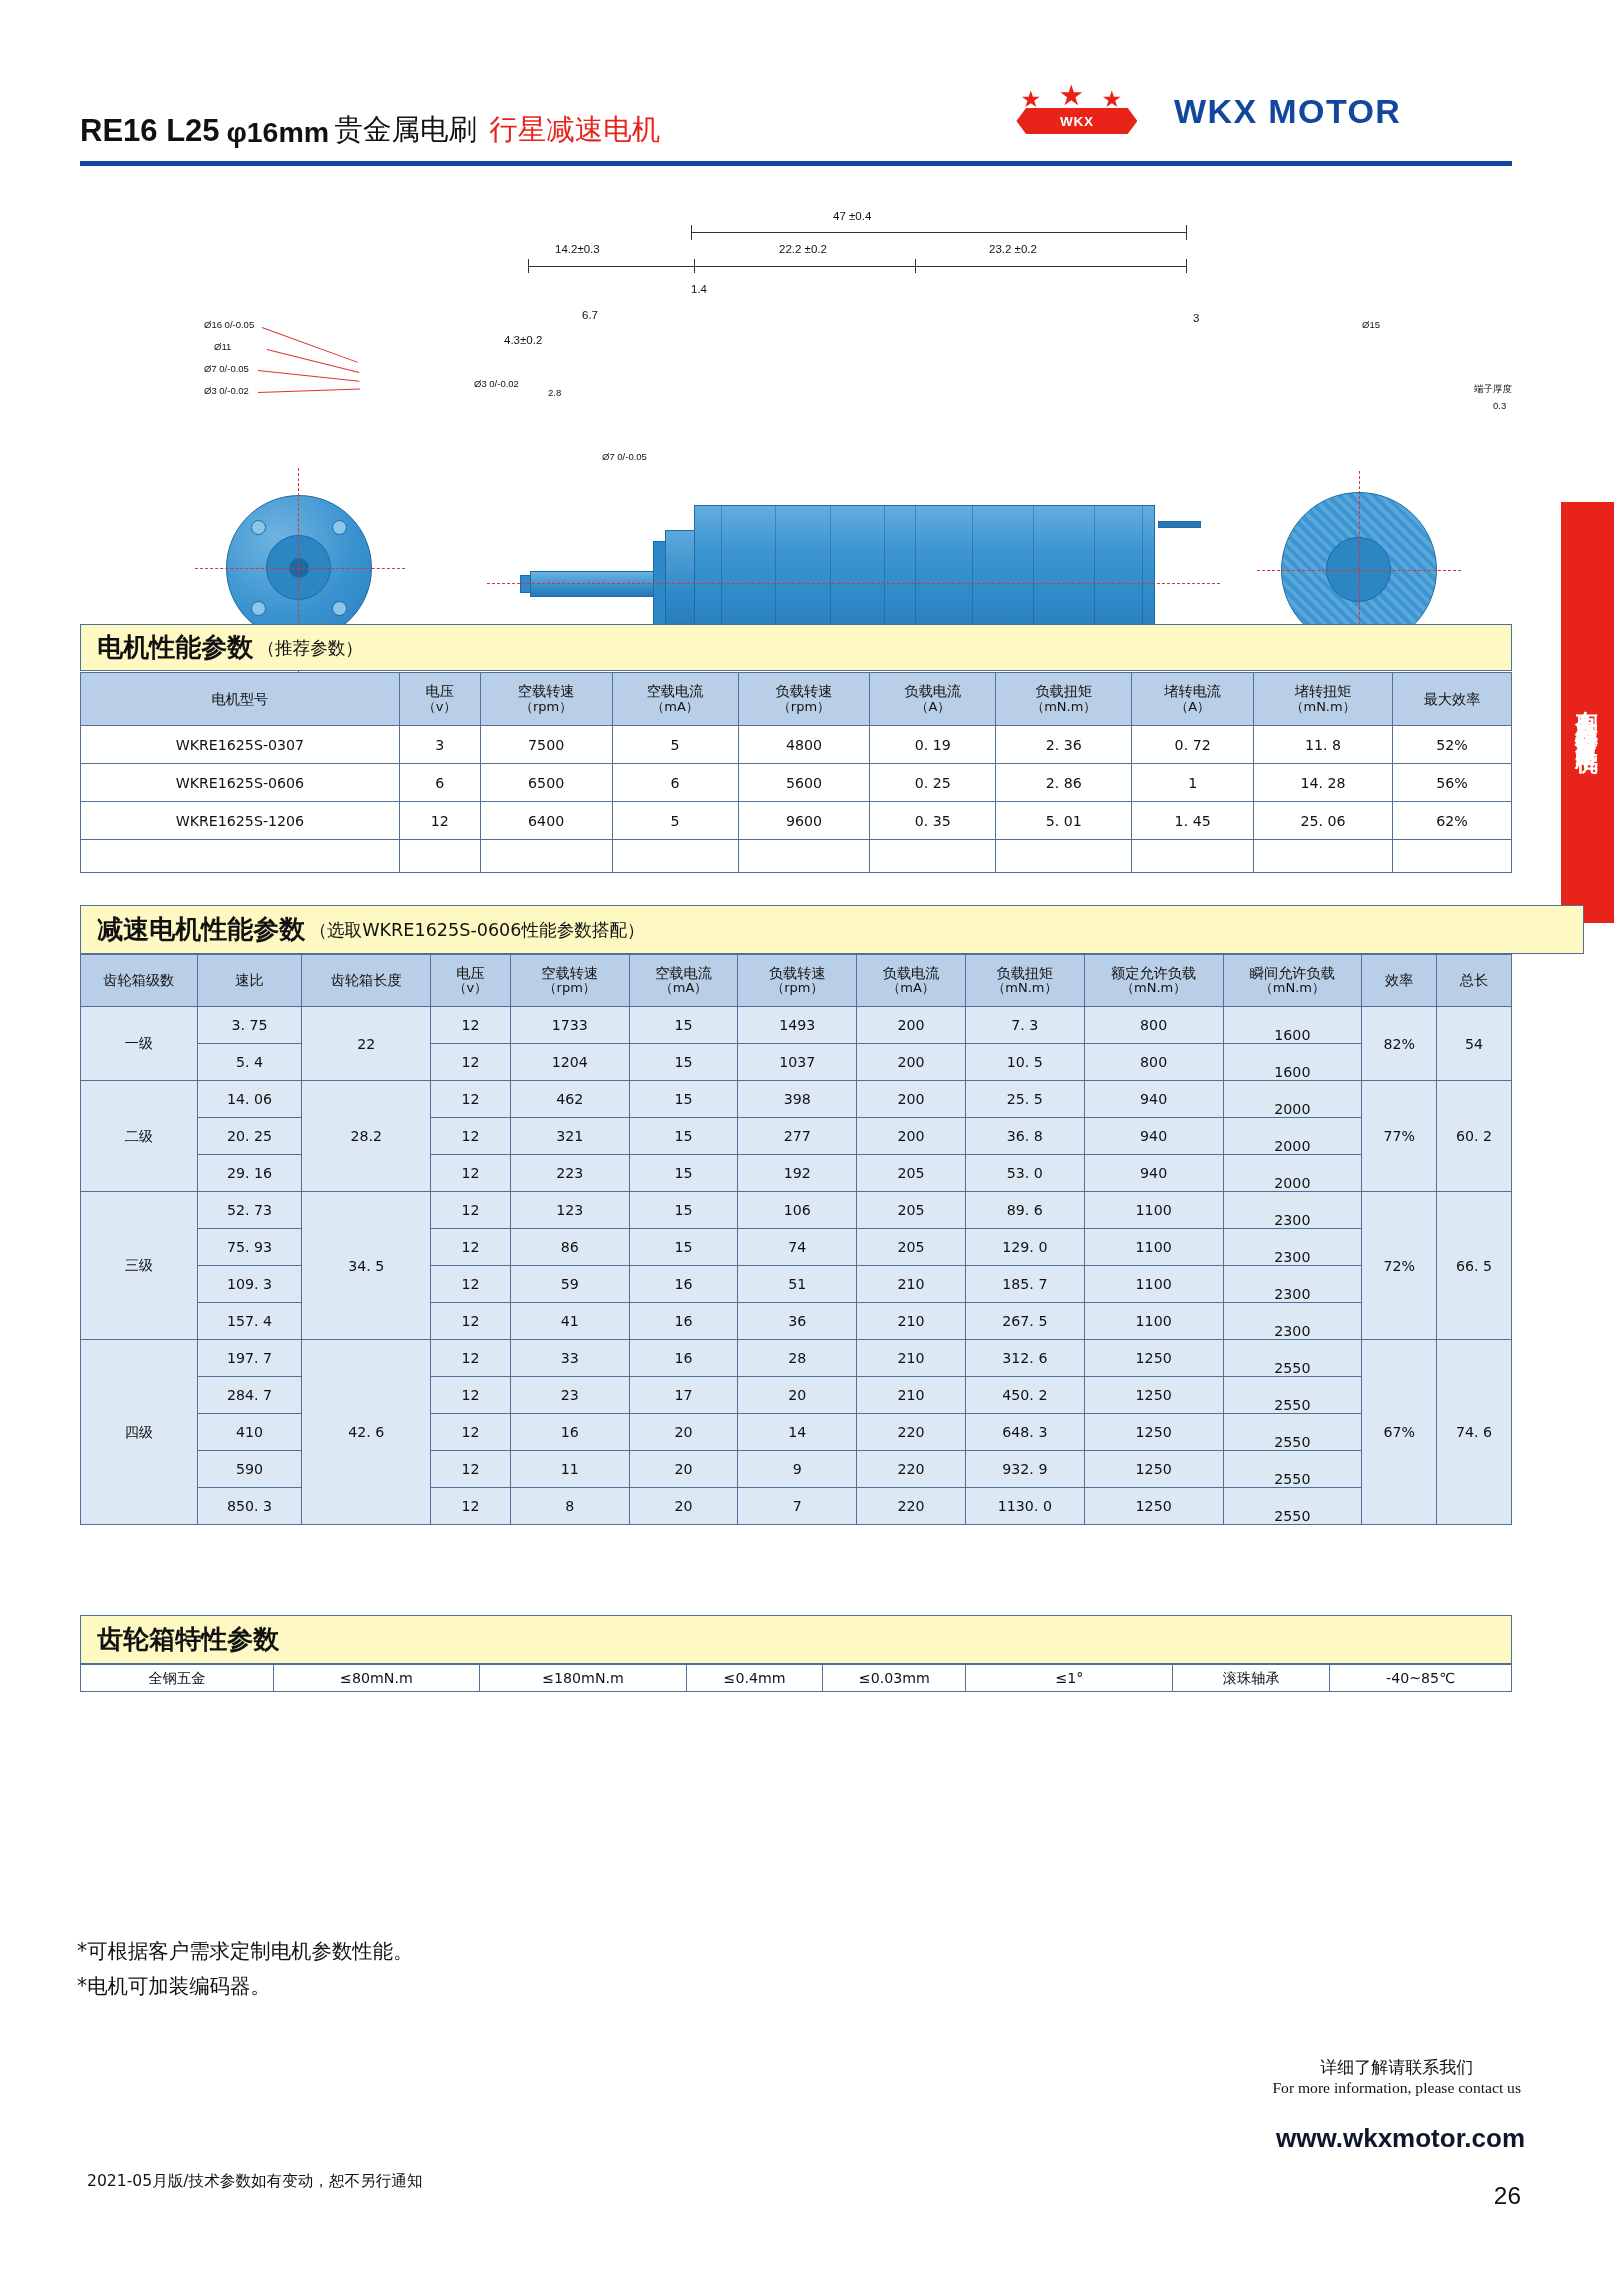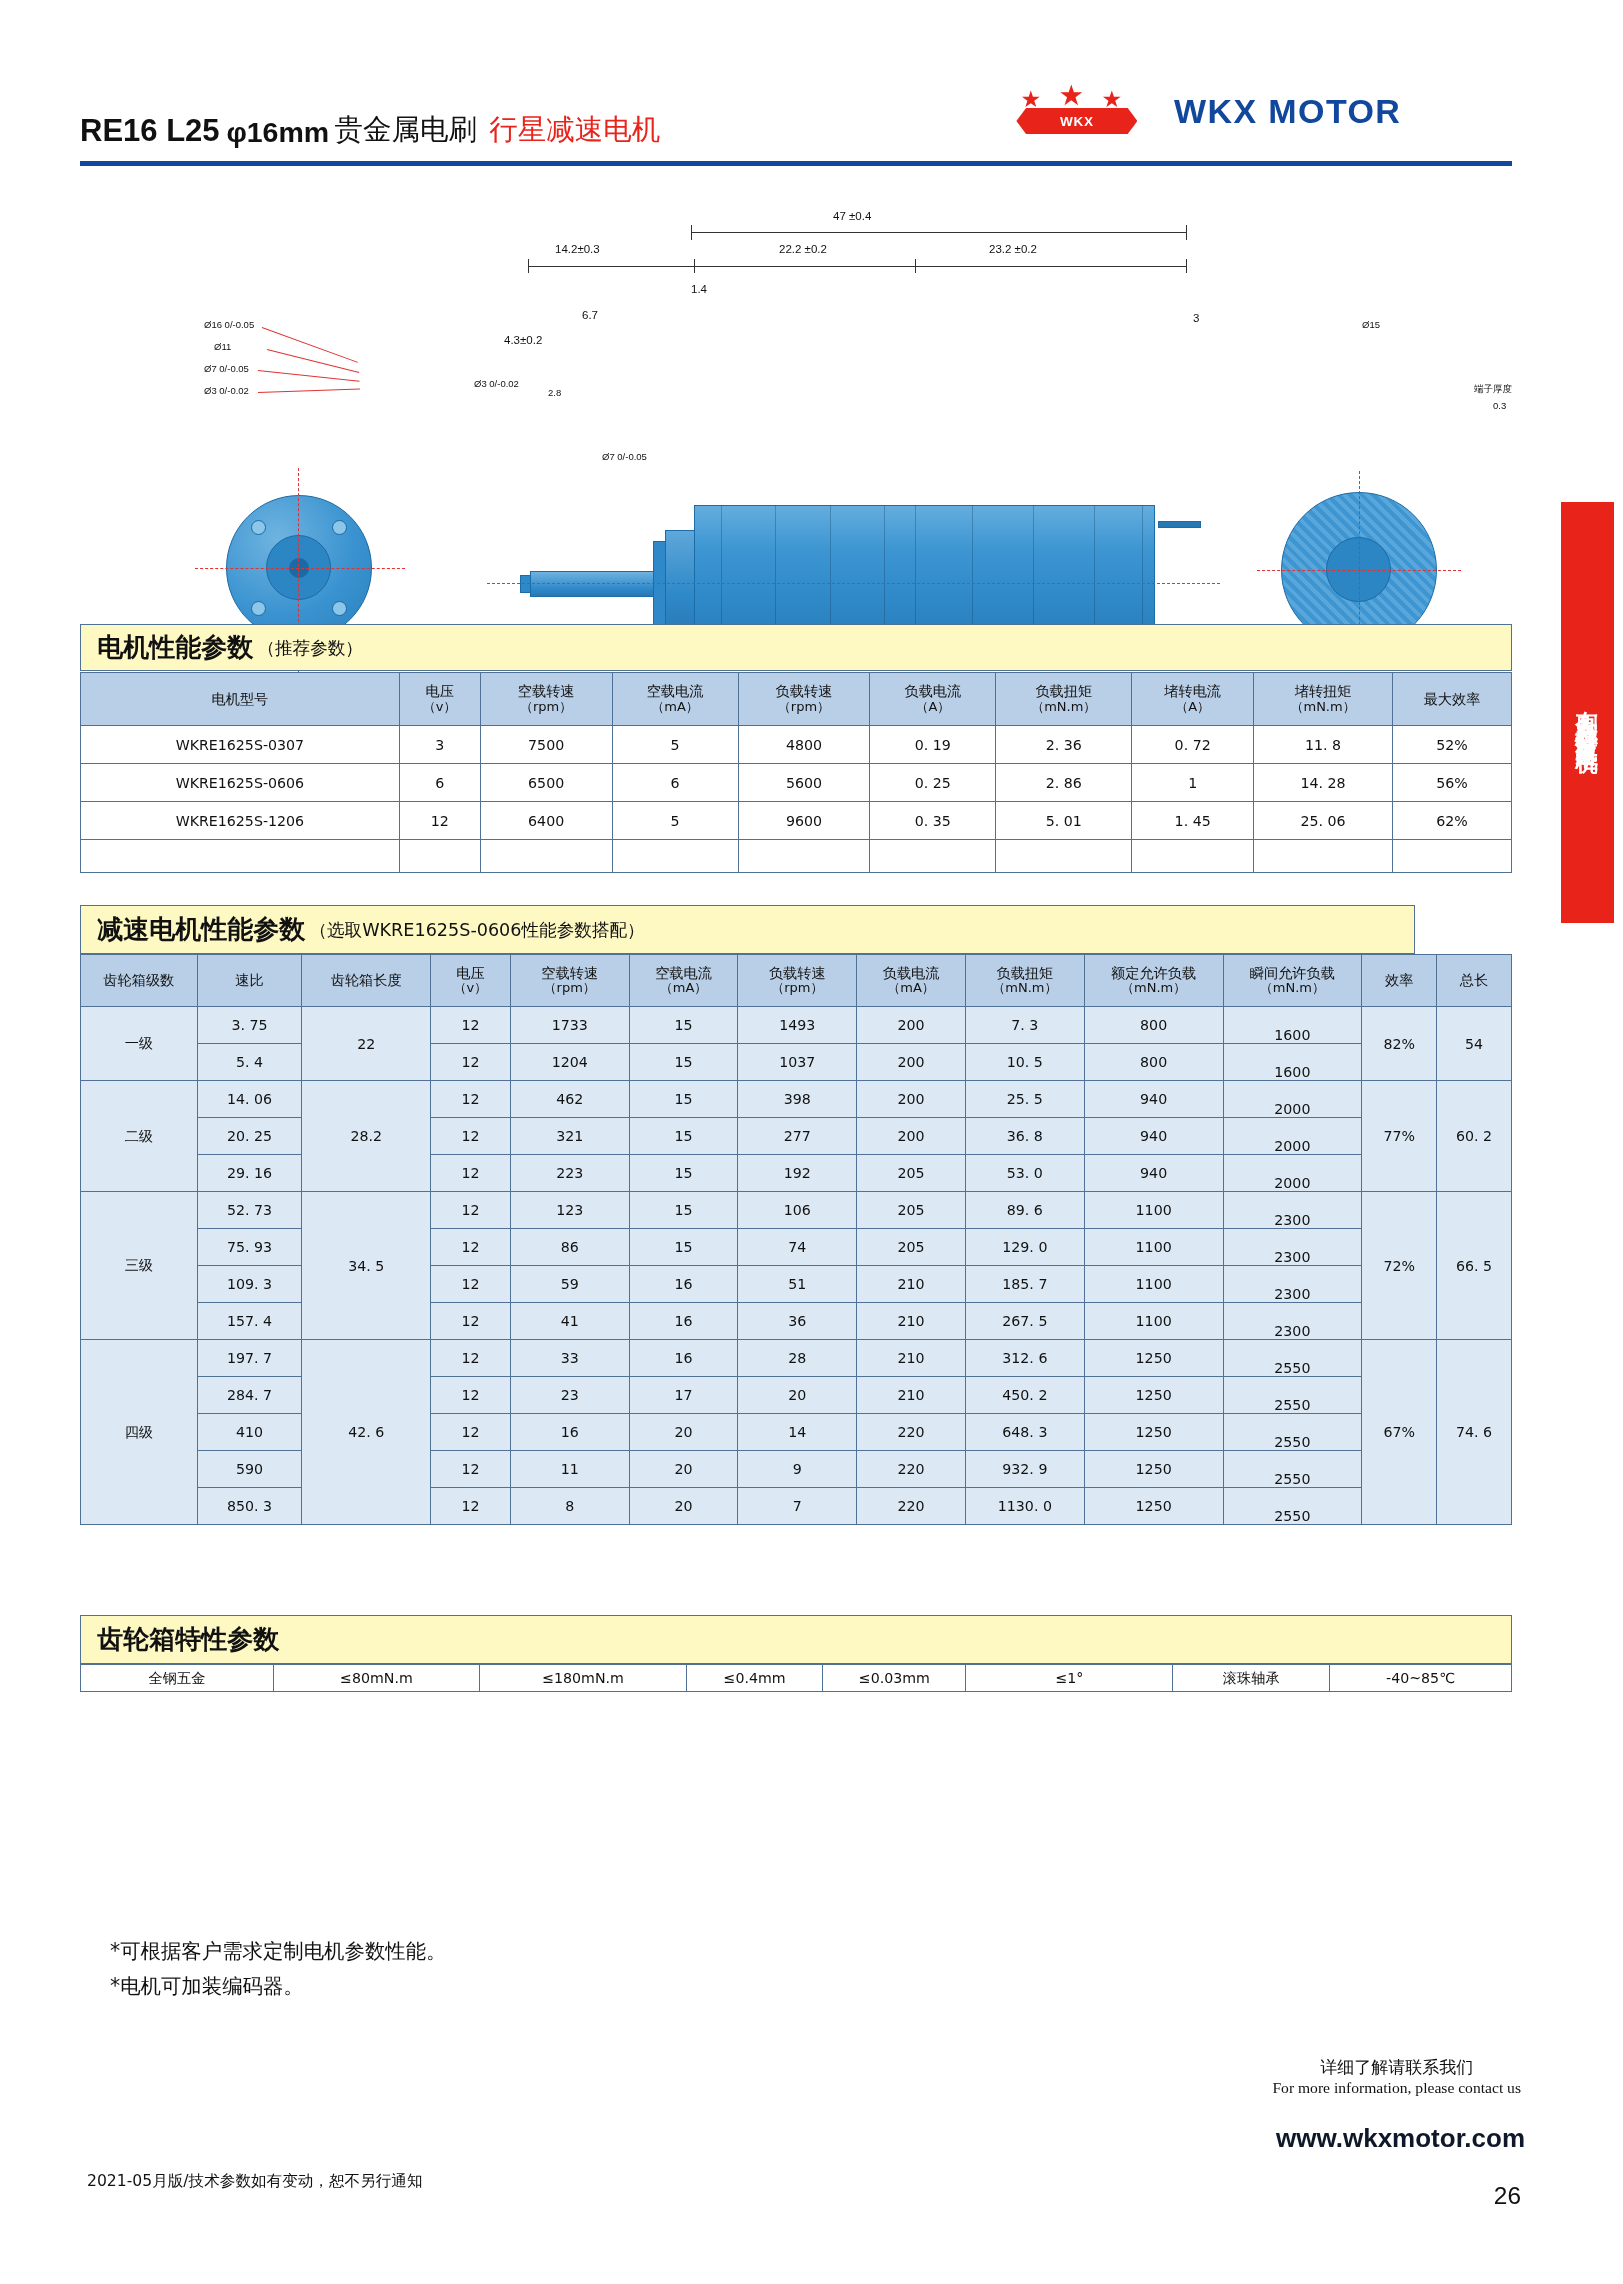--- a/index.html
+++ b/index.html
@@ -144,21 +144,21 @@
     font-weight:normal; color:#111; padding:0;
   }
   .hdr td { background:#b9cfe7; font-size:14.2px; line-height:1.15; }
   .hdr td small { display:block; font-size:13px; }
   .r-white td { background:#ffffff; }
   .r-blue td { background:#dce9f4; }
   .cell { font-size:14.2px; }
 
   
   .notes {
-    position:absolute; left:110px; top:1934px;
+    position:absolute; left:77px; top:1934px;
     font-family:"DejaVu Sans", sans-serif; font-size:20.4px; color:#111; line-height:1.7;
   }
   .contact {
     position:absolute; right:102px; top:2056px; text-align:center;
     font-family:"DejaVu Sans", sans-serif; color:#111;
   }
   .contact .cn { font-size:17px; }
   .contact .en { font-size:15.6px; font-family:"Liberation Serif", serif; }
   .site {
     position:absolute; right:98px; top:2123px;
@@ -376,21 +376,21 @@
       <td></td>
       <td></td>
       <td></td>
       <td></td>
       <td></td>
       <td></td>
     </tr>
   </tbody>
     </table>
 
-  <div class="band" style="left:80px; top:905px; width:1335px; height:49px;text-align:right;">
+  <div class="band" style="left:80px; top:905px; width:1504px; height:49px;text-align:right;">
     <span class="t1">减速电机性能参数</span>
     <span class="t2">（选取WKRE1625S-0606性能参数搭配）</span>
   </div>
 
   <table class="grid" style="left:80px; top:954px; width:1432px;">
     <colgroup>
       <col style="width:117px">
         <col style="width:105px">
         <col style="width:129px">
         <col style="width:80px">

